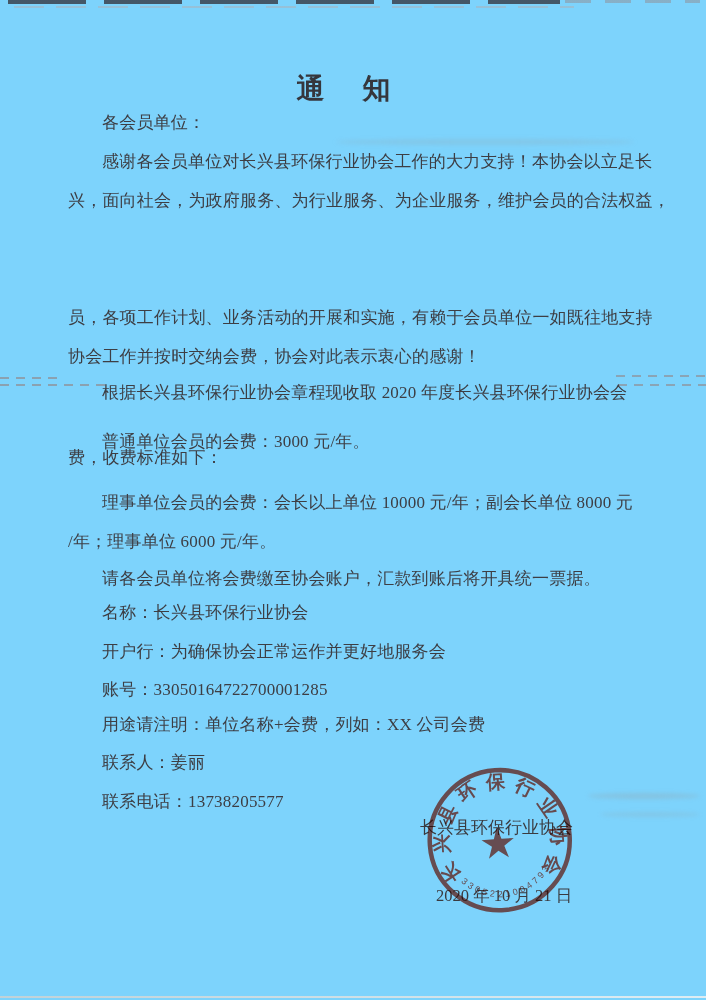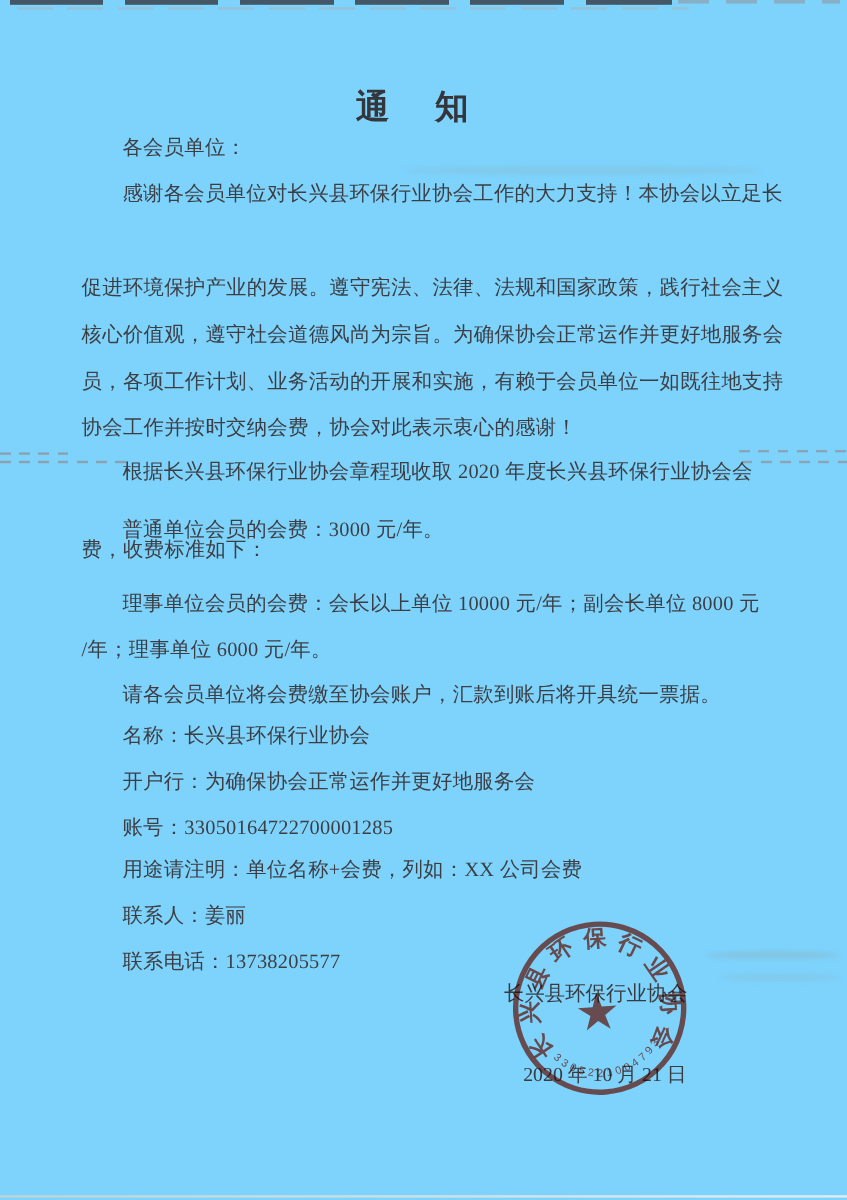--- a/index.html
+++ b/index.html
@@ -54,22 +54,21 @@
               background:repeating-linear-gradient(90deg,currentColor 0 26px,transparent 26px 40px);"></div>
   <div class="dash" style="top:6px;left:14px;width:560px;height:2px;color:#aab2bb;opacity:.55;
               background:repeating-linear-gradient(90deg,currentColor 0 30px,transparent 30px 42px);"></div>
 
   <h1 class="doc-title">通　知</h1>
 
   <div class="smudge" style="left:335px;top:139px;width:300px;height:6px;background:rgba(150,158,166,.22);"></div>
 
   <div class="ln in" style="top:111px;">各会员单位：</div>
   <div class="ln in" style="top:150px;">感谢各会员单位对长兴县环保行业协会工作的大力支持！本协会以立足长</div>
-  <div class="ln" style="top:228px;">促进环境保护产业的发展。遵守宪法、法律、法规和国家政策，践行社会主义</div>
-  <div class="ln" style="top:267px;">核心价值观，遵守社会道德风尚为宗旨。为确保协会正常运作并更好地服务会</div>
+  <div class="ln" style="top:189px;">兴，面向社会，为政府服务、为行业服务、为企业服务，维护会员的合法权益，</div>
   <div class="ln" style="top:345px;">协会工作并按时交纳会费，协会对此表示衷心的感谢！</div>
   <div class="ln" style="top:306px;">员，各项工作计划、业务活动的开展和实施，有赖于会员单位一如既往地支持</div>
   <div class="ln in" style="top:381px;">根据长兴县环保行业协会章程现收取 2020 年度长兴县环保行业协会会</div>
   <div class="ln" style="top:446px;">费，收费标准如下：</div>
   <div class="ln in" style="top:430px;">普通单位会员的会费：3000 元/年。</div>
   <div class="ln in" style="top:491px;">理事单位会员的会费：会长以上单位 10000 元/年；副会长单位 8000 元</div>
   <div class="ln" style="top:530px;">/年；理事单位 6000 元/年。</div>
   <div class="ln in" style="top:567px;">请各会员单位将会费缴至协会账户，汇款到账后将开具统一票据。</div>
   <div class="ln in" style="top:601px;">名称：长兴县环保行业协会</div>
   <div class="ln in" style="top:640px;">开户行：为确保协会正常运作并更好地服务会</div>

